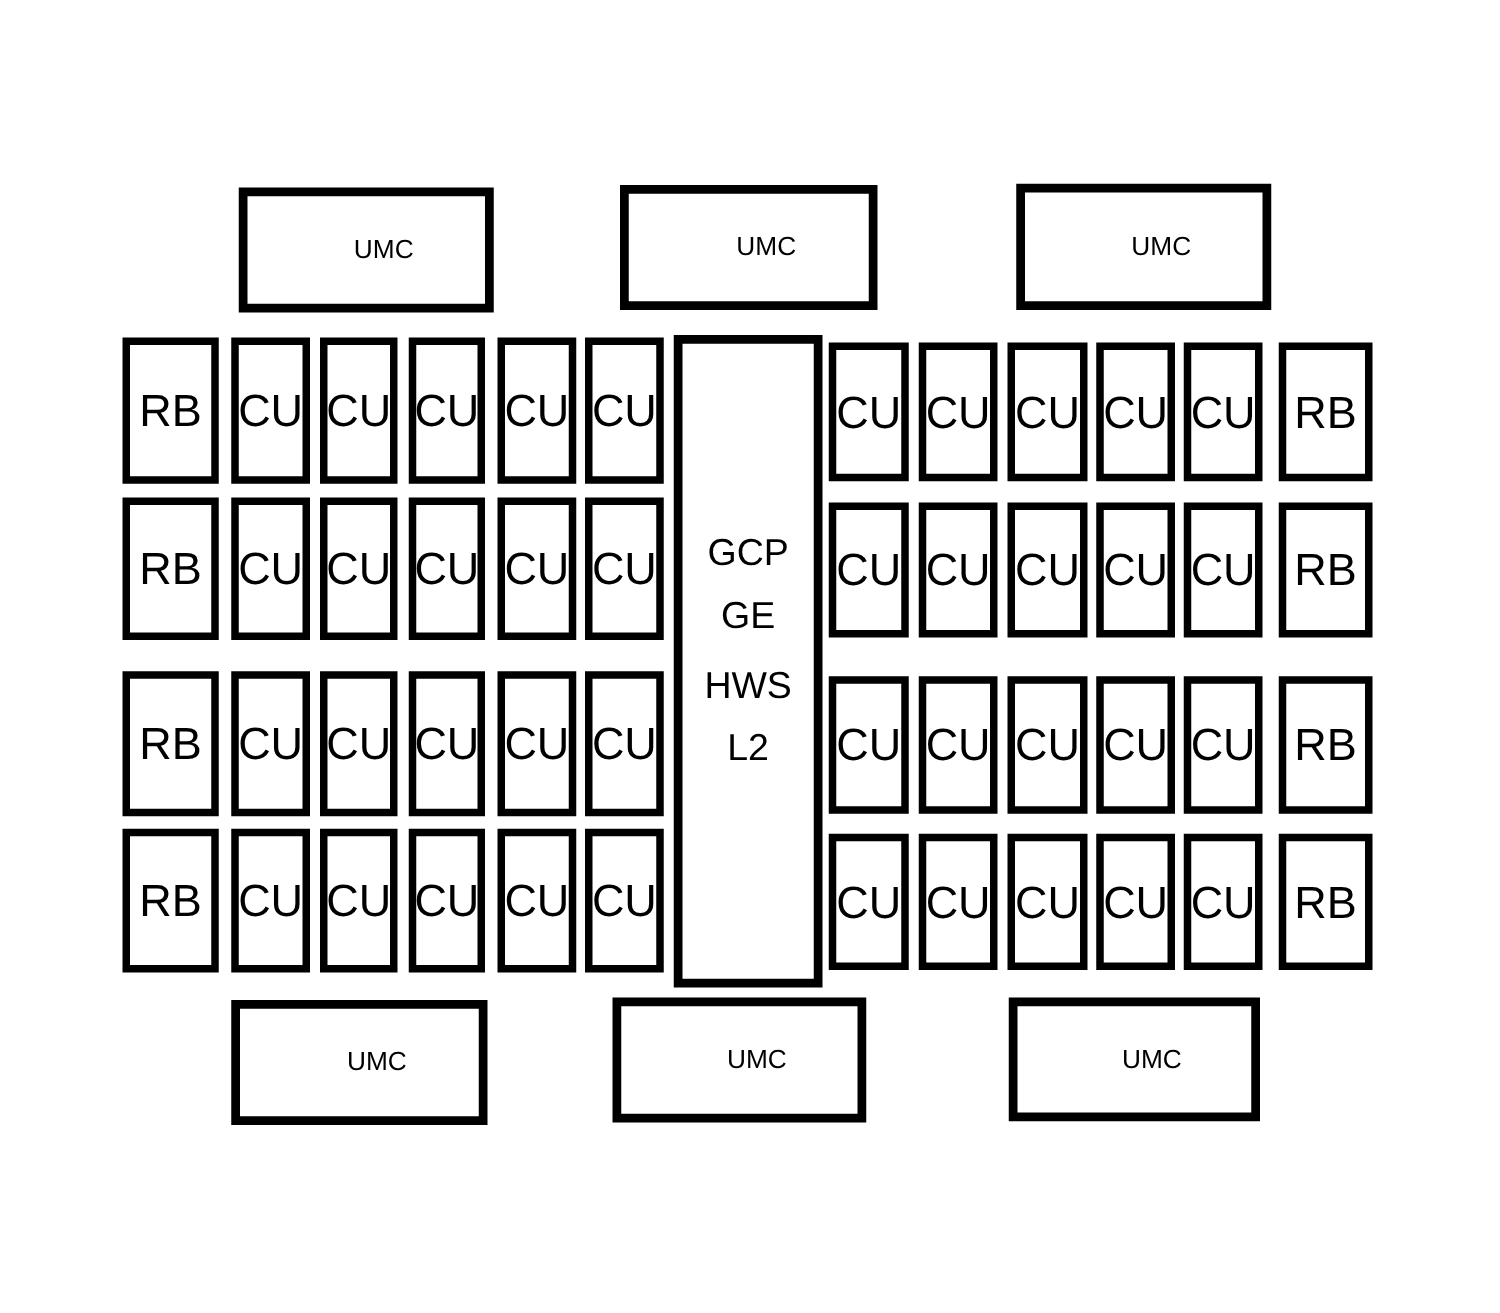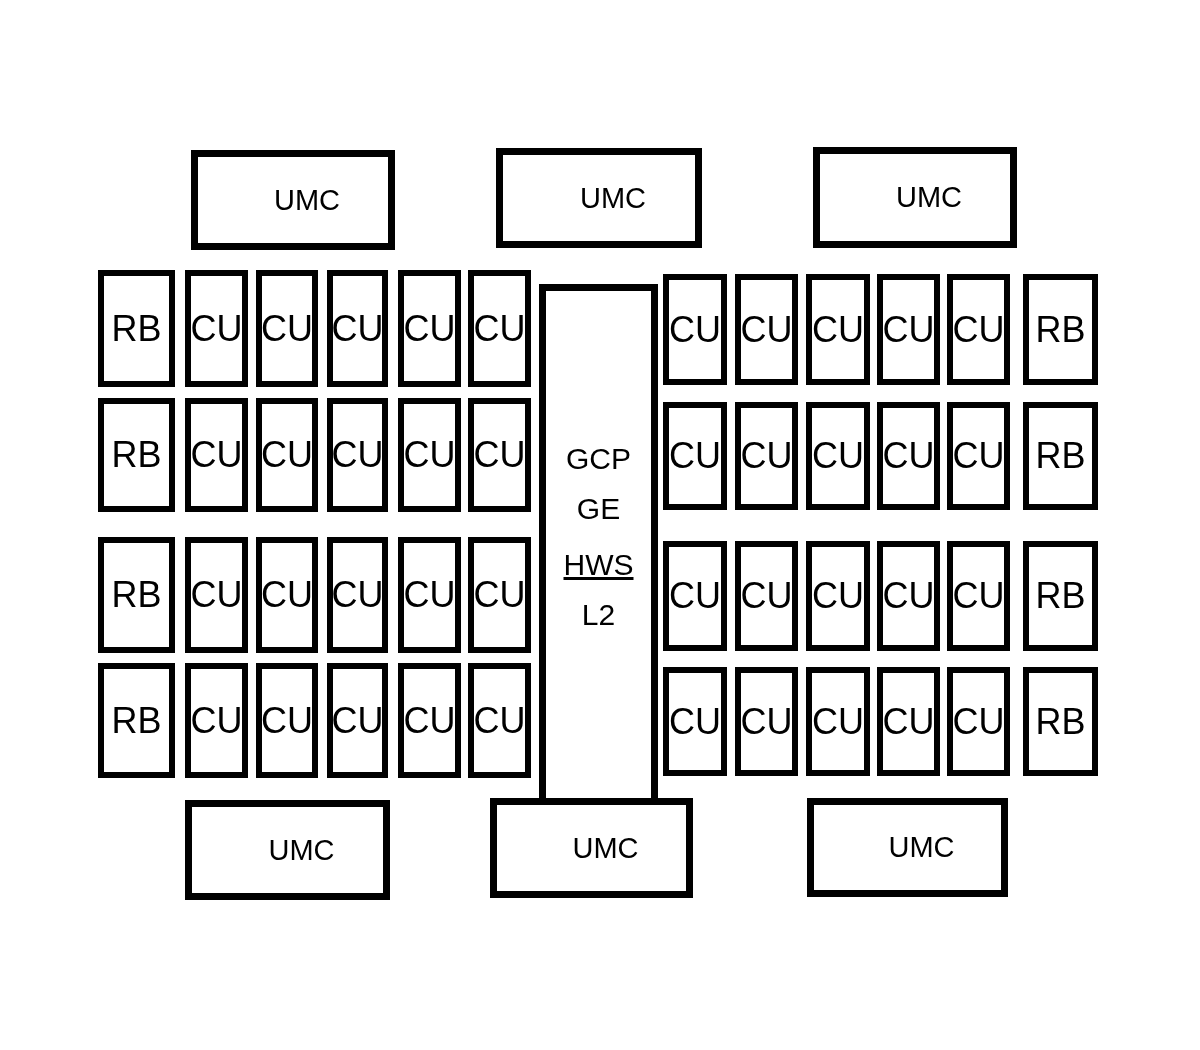--- a/index.html
+++ b/index.html
@@ -17,21 +17,21 @@
   }
   
   .umc {
     position: absolute;
     box-sizing: border-box;
     border: 7px solid var(--line, #000000);
     background: var(--bg, #ffffff);
     display: flex;
     align-items: center;
     justify-content: center;
-    font-size: 29px;
+    font-size: 21px;
     padding-left: 28px;
   }
   #umc-t1 { left: 191px; top: 150px; width: 204px; height: 100px; }
   #umc-t2 { left: 496px; top: 148px; width: 206px; height: 100px; }
   #umc-t3 { left: 813px; top: 147px; width: 204px; height: 101px; }
   #umc-b1 { left: 185px; top: 800px; width: 205px; height: 100px; }
   #umc-b2 { left: 490px; top: 798px; width: 203px; height: 100px; }
   #umc-b3 { left: 807px; top: 798px; width: 201px; height: 99px;  }
 
   
@@ -68,40 +68,40 @@
   .cR1 { left: 735px;  width: 63px; }
   .cR2 { left: 806px;  width: 64px; }
   .cR3 { left: 877px;  width: 63px; }
   .cR4 { left: 947px;  width: 63px; }
   .cR5 { left: 1023px; width: 75px; }
 
   
   #center-block {
     position: absolute;
     left: 539px;
-    top: 284px;
+    top: 268px;
     width: 119px;
     height: 522px;
     box-sizing: border-box;
     border: 7px solid var(--line, #000000);
     background: var(--bg, #ffffff);
     display: flex;
     flex-direction: column;
     align-items: center;
     justify-content: center;
     transform: none;
   }
   .cline {
     display: block;
     line-height: 50px;
     font-size: 30px;
     text-align: center;
     transform: translateY(-8px);
   }
-  .cline.gap { margin-top: 6px; text-decoration: underline; }
+  .cline.gap { margin-top: 6px; }
 </style>
 </head>
 <body>
 
 <div id="canvas">
 
   <div>
     <div id="umc-t1" class="umc">UMC</div>
     <div id="umc-t2" class="umc">UMC</div>
     <div id="umc-t3" class="umc">UMC</div>

